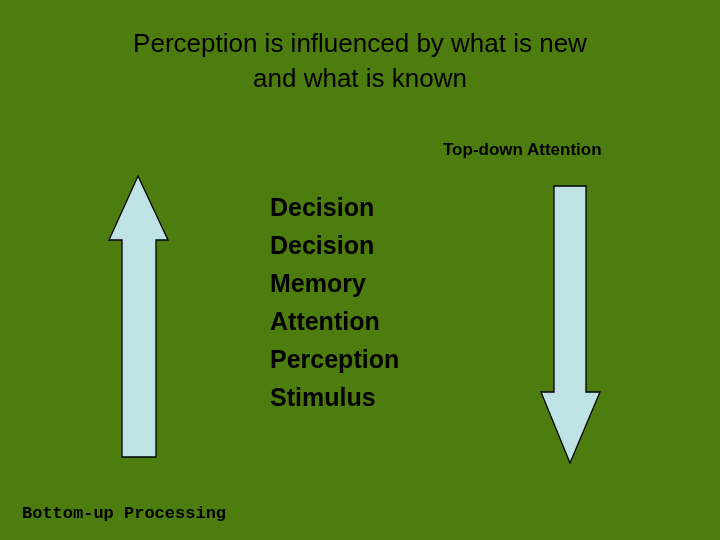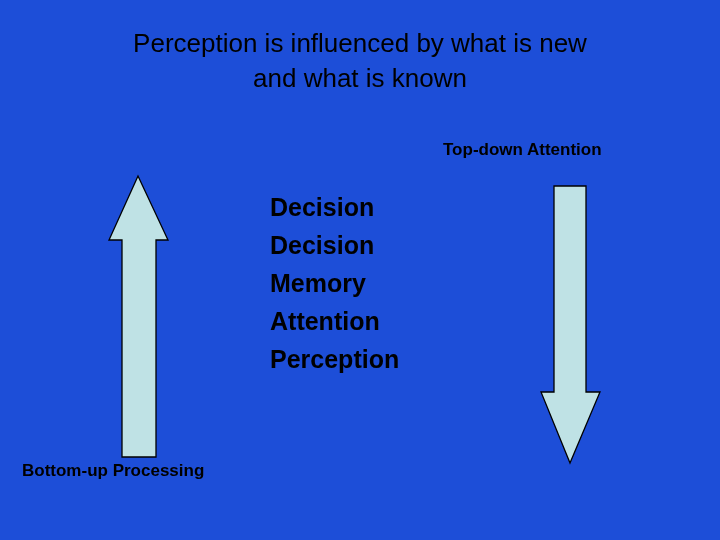--- a/index.html
+++ b/index.html
@@ -51,56 +51,58 @@
     color: #000000;
     white-space: nowrap;
     line-height: 20px;
   }
   #topdown-label {
     left: 443px;
     top: 140px;
   }
   #bottomup-label {
     left: 22px;
-    top: 461px;
+    top: 504px;
+    font-family: Liberation Mono, monospace;
   }
 
   
   #word-list {
     position: absolute;
     left: 270px;
     top: 188px;
     width: 230px;
   }
   .word-item {
     font-size: 25px;
     font-weight: bold;
     line-height: 38px;
     color: #000000;
     white-space: nowrap;
   }
 </style>
 </head>
 <body>
 
-<div id="slide" style="background: #1d4ed8;">
+<div id="slide" style="background: #4d7c0f;">
 
   <div id="title">Perception is influenced by what is new
 and what is known</div>
 
   <svg id="arrows" viewBox="0 0 720 540" width="720" height="540">
     <polygon id="up-arrow-shape" fill="#bfe2e5" stroke="#000000" stroke-width="1.3" stroke-linejoin="miter" points="138,176 168,240 156,240 156,457 122,457 122,240 109,240"></polygon>
     <polygon id="down-arrow-shape" fill="#bfe2e5" stroke="#000000" stroke-width="1.3" stroke-linejoin="miter" points="570,463 541,392 554,392 554,186 586,186 586,392 600,392"></polygon>
   </svg>
 
   <div class="proc-label" id="topdown-label">Top-down Attention</div>
 
   <div class="proc-label" id="bottomup-label">Bottom-up Processing</div>
 
   <div id="word-list">
     <div class="word-item">Decision</div>
     <div class="word-item">Decision</div>
     <div class="word-item">Memory</div>
     <div class="word-item">Attention</div>
     <div class="word-item">Perception</div>
+    <div class="word-item">Stimulus</div>
   </div>
 
 </div>
 
 </body></html>

